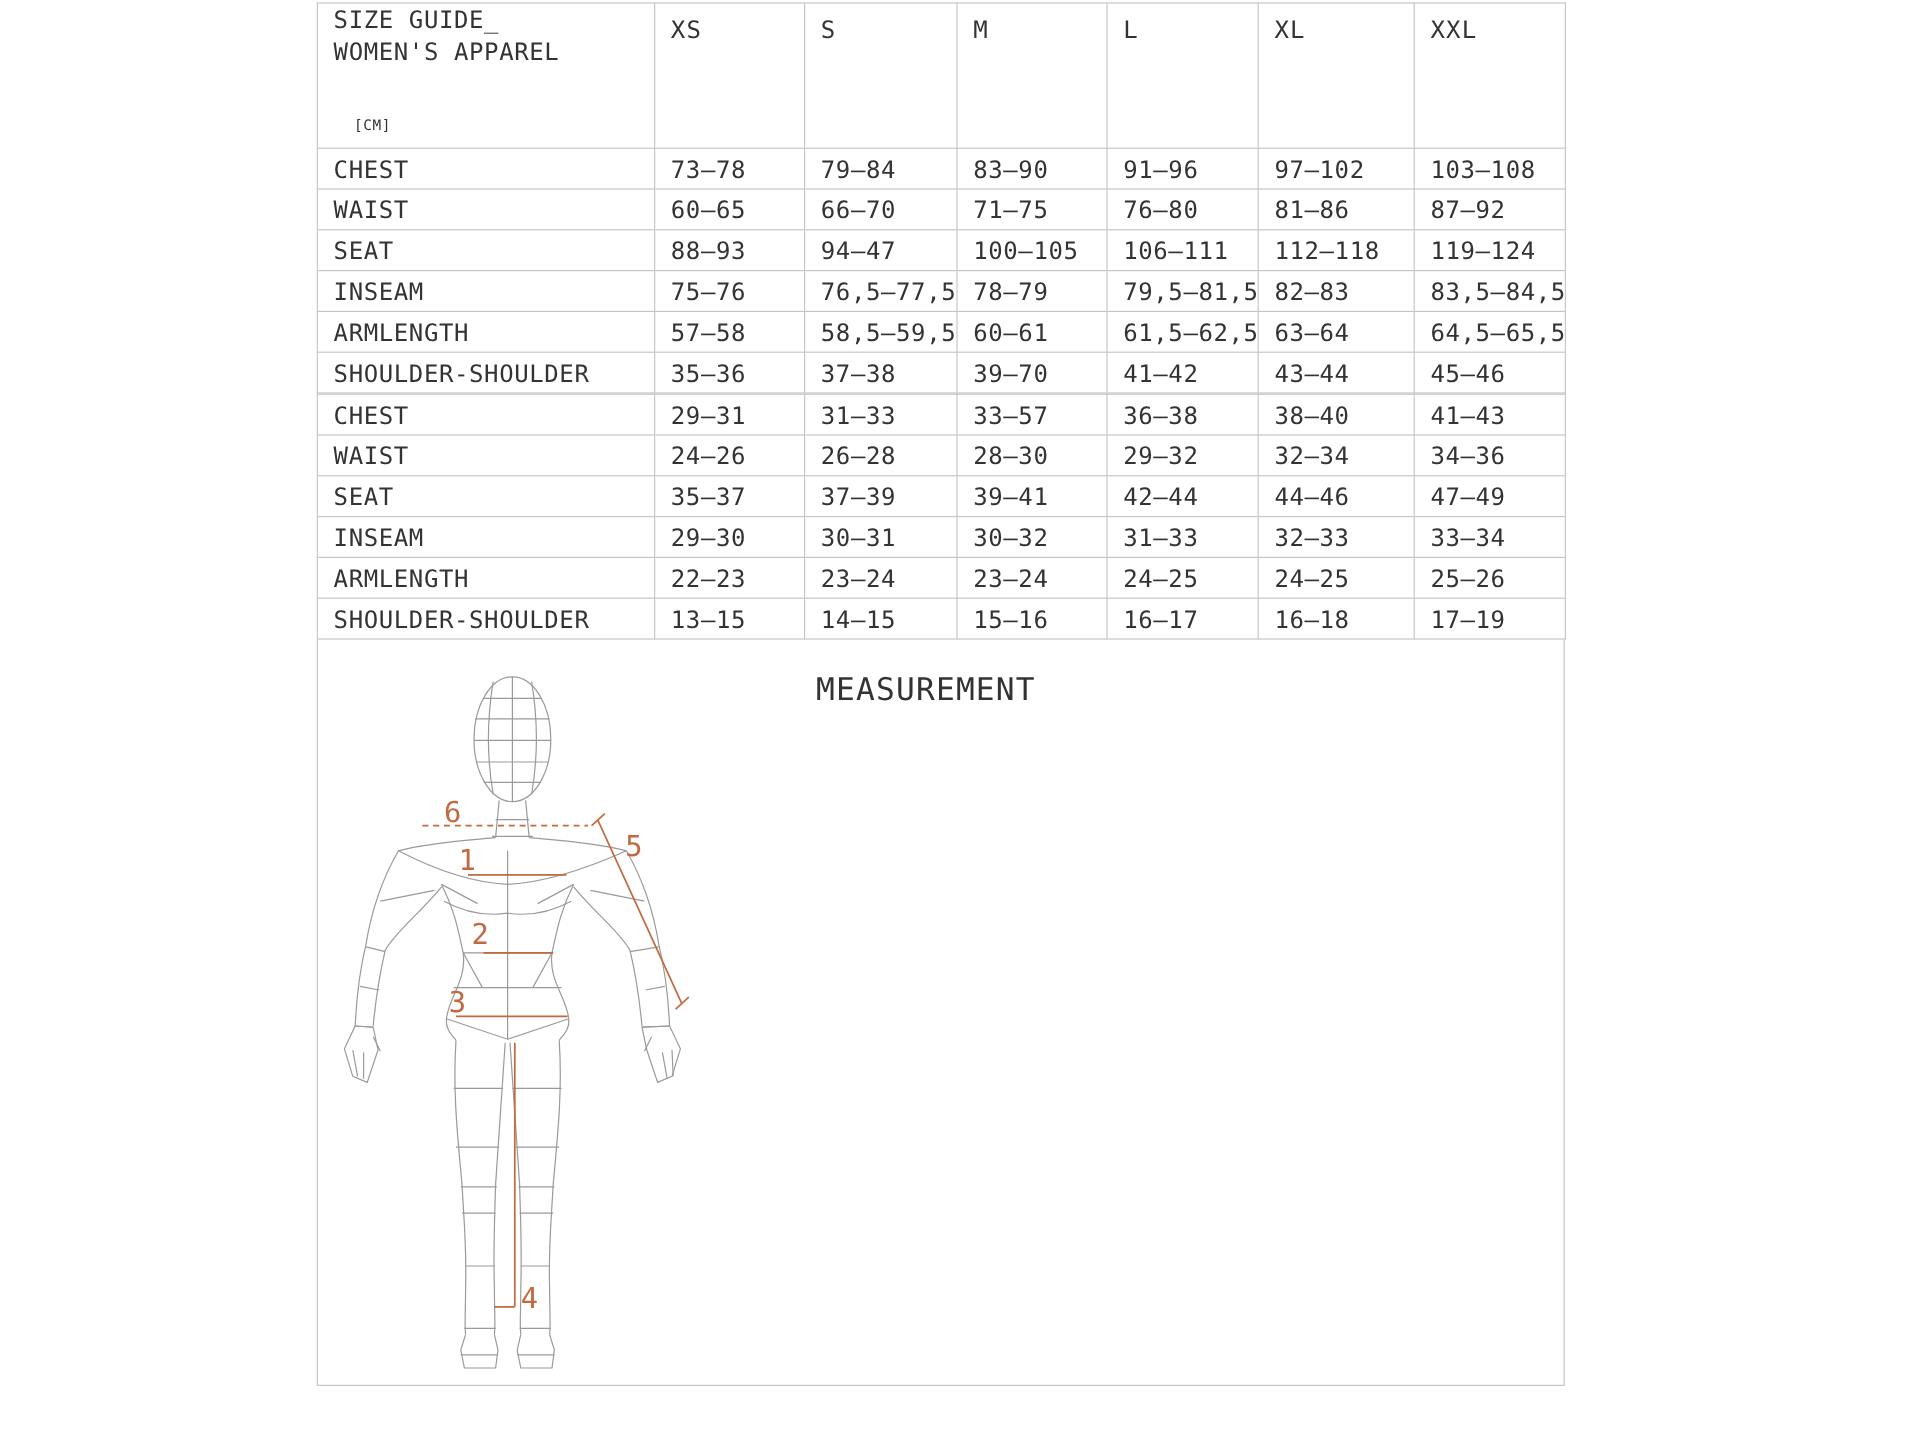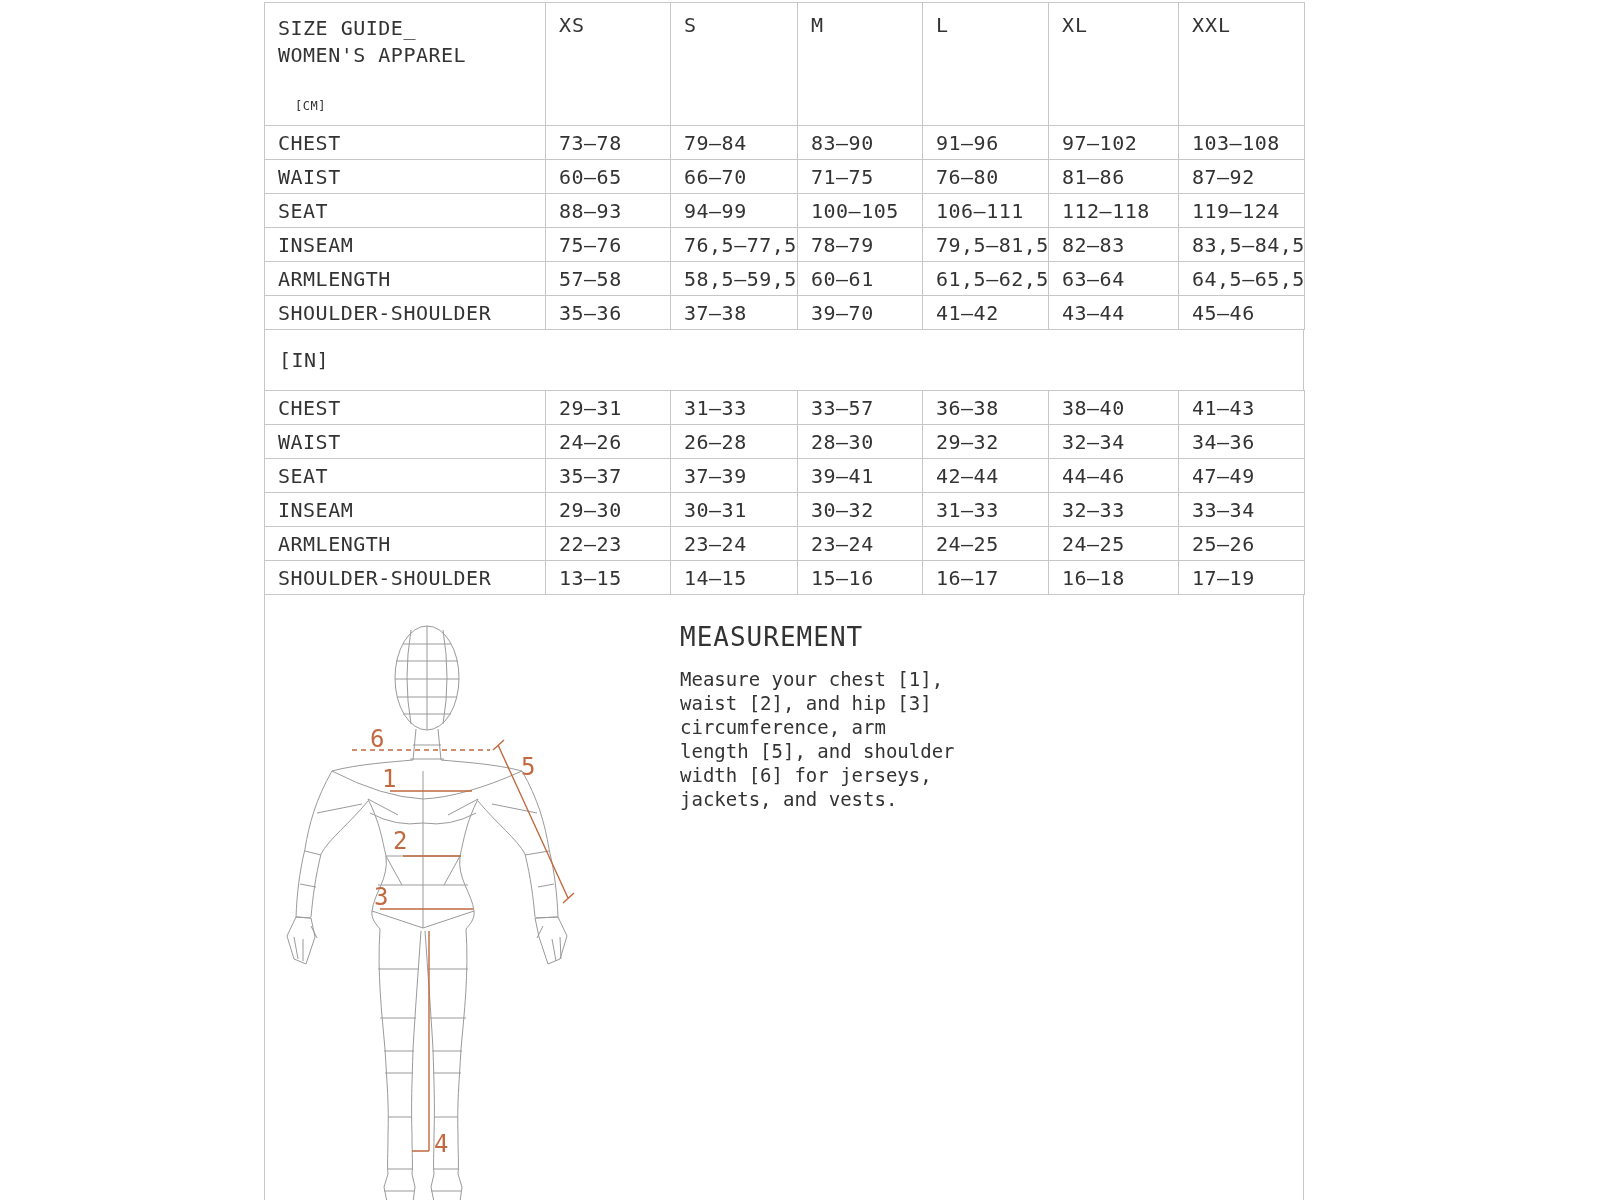--- a/index.html
+++ b/index.html
@@ -15,21 +15,21 @@
     background:var(--bg);color:var(--ink);
     font-family:"DejaVu Sans Mono", monospace;
   }
   .sheet{position:absolute;left:264px;top:2px;width:1040px;}
   table.size-table{border-collapse:collapse;table-layout:fixed;width:1040px;}
   table.size-table th, table.size-table td{
     border:1px solid var(--border);
     font-weight:normal;text-align:left;overflow:hidden;white-space:nowrap;
   }
   thead th{height:110px;vertical-align:top;padding:10px 0 0 13px;font-size:20px;letter-spacing:1px;}
-  th.title-cell{position:relative;padding-top:12px;margin-left:25px;}
+  th.title-cell{position:relative;padding-top:0;margin-left:25px;}
   .title-line{font-size:20px;line-height:27px;letter-spacing:0.5px;}
   .unit-label{position:absolute;left:30px;bottom:12px;font-size:12px;letter-spacing:0.5px;}
   tbody td{height:33px;padding:0 0 0 13px;font-size:20px;letter-spacing:0.5px;}
   .unit-band{
     box-sizing:border-box;width:1040px;height:60px;
     border-left:1px solid var(--border);border-right:1px solid var(--border);
     display:flex;align-items:center;padding-left:14px;font-size:20px;letter-spacing:0.5px;
   }
   .figure-area{
     box-sizing:border-box;position:relative;width:1040px;height:622px;
@@ -89,21 +89,21 @@
         <td>60–65</td>
         <td>66–70</td>
         <td>71–75</td>
         <td>76–80</td>
         <td>81–86</td>
         <td>87–92</td>
       </tr>
       <tr>
         <td>SEAT</td>
         <td>88–93</td>
-        <td>94–99</td>
+        <td>94–47</td>
         <td>100–105</td>
         <td>106–111</td>
         <td>112–118</td>
         <td>119–124</td>
       </tr>
       <tr>
         <td>INSEAM</td>
         <td>75–76</td>
         <td>76,5–77,5</td>
         <td>78–79</td>
@@ -125,23 +125,20 @@
         <td>35–36</td>
         <td>37–38</td>
         <td>39–70</td>
         <td>41–42</td>
         <td>43–44</td>
         <td>45–46</td>
       </tr>
     </tbody>
   </table>
 
-  <div class="unit-band">
-    <span>[IN]</span>
-  </div>
 
   <table class="size-table">
     <colgroup>
       <col style="width:281px">
         <col style="width:125px">
         <col style="width:127px">
       <col style="width:125px">
         <col style="width:126px">
         <col style="width:130px">
         <col style="width:126px">
@@ -275,17 +272,16 @@
         <text class="accent-num" x="382" y="764">1</text>
         <text class="accent-num" x="393" y="826">2</text>
         <text class="accent-num" x="374" y="882">3</text>
         <text class="accent-num" x="521" y="752">5</text>
         <text class="accent-num" x="434" y="1129">4</text>
       </g>
     </svg>
 
     <div class="measure-text">
       <div class="measure-heading">MEASUREMENT</div>
-      <p>Measure your chest [1], waist [2], and hip [3] circumference, arm length [5], and shoulder width [6] for jerseys, jackets, and vests.</p>
     </div>
 
   </div>
 </div>
 
 </body></html>

